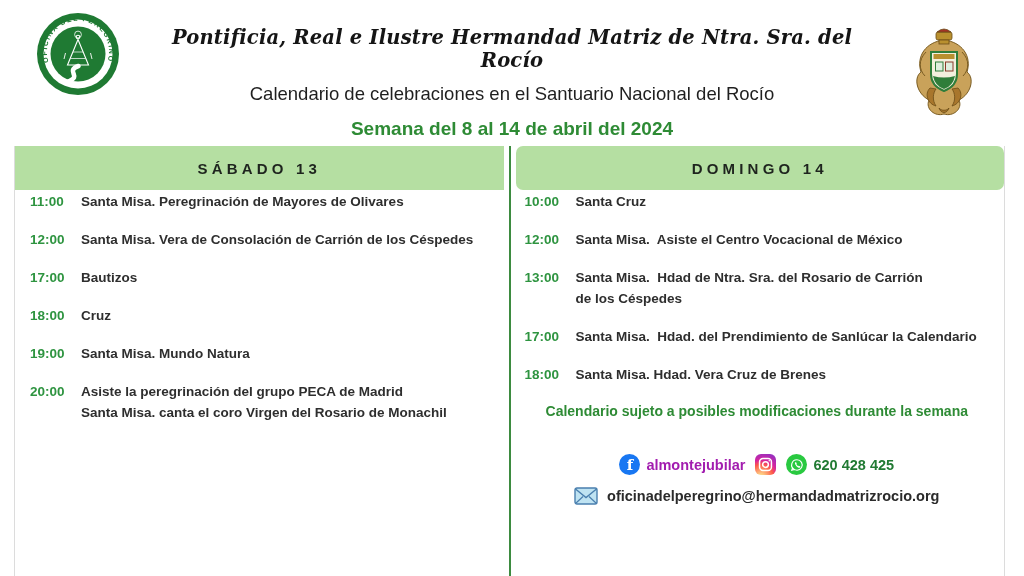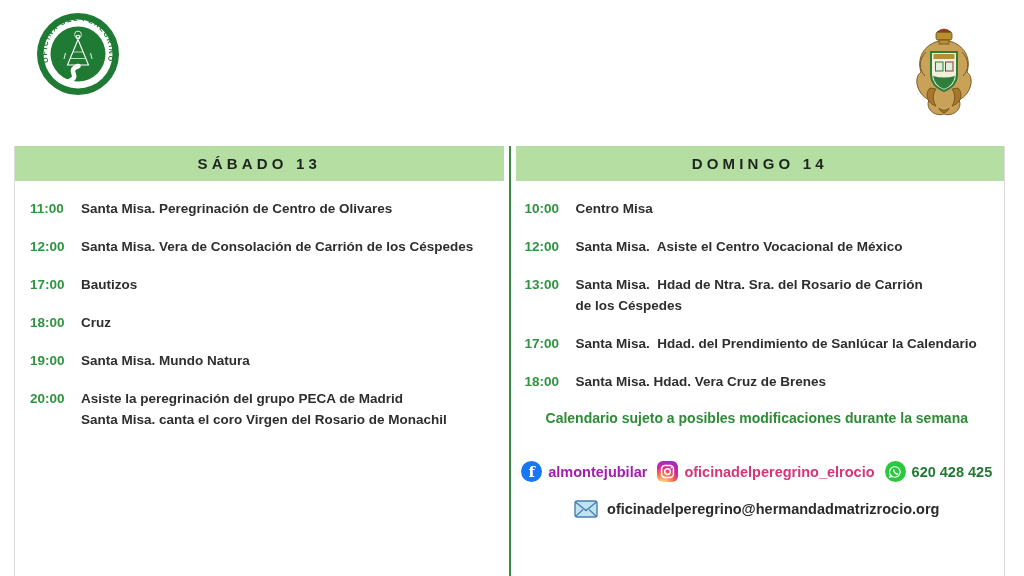--- a/index.html
+++ b/index.html
@@ -16,26 +16,26 @@
   .sub-title{margin-top:11px;font-size:18.5px;color:#1f1f1f;}
   .week-title{margin-top:13px;font-size:19px;font-weight:bold;color:#2e8b35;}
 
   
   .calendar{position:absolute;left:14px;right:19px;top:146px;bottom:-2px;
             border-left:1px solid #dcdcdc;border-right:1px solid #dcdcdc;
             display:flex;}
   .col{flex:1;position:relative;min-width:0;}
   .v-divider{position:absolute;left:50%;top:0;bottom:0;width:2px;
              background:#3d8b40;transform:translateX(-1px);}
-  .day-header{height:35px;background:#b5dfa2;display:flex;align-items:center;
+  .day-header{height:44px;background:#b5dfa2;display:flex;align-items:center;
               justify-content:center;font-size:15px;font-weight:bold;
               letter-spacing:.28em;color:#1e241e;}
   .col-left .day-header{margin-right:6px;}
-  .col-right .day-header{margin-left:6px;}
-  .events{padding:17px 4px 0 15px;}
+  .col-right .day-header{margin-left:6px;border-radius:7px;}
+  .events{padding:1px 4px 0 15px;}
   .event{display:flex;margin-bottom:17px;}
   .event .time{width:43px;flex:0 0 43px;color:#2e9440;font-weight:bold;
                font-size:13.5px;line-height:21px;}
   .event .desc{margin-left:8px;font-size:13.5px;font-weight:bold;color:#2e2e2e;}
   .event .desc div{line-height:21px;white-space:pre;}
 
   
   .note{margin-top:18px;text-align:center;font-size:14px;font-weight:bold;
         color:#2e8b35;padding:0 6px;}
   .social-row{margin-top:35px;display:flex;justify-content:center;
@@ -43,21 +43,21 @@
   .social-item{display:flex;align-items:center;gap:6px;text-decoration:none;}
   .social-item span.lbl{font-size:14.5px;font-weight:bold;}
   .fb-lbl{color:#a21caf;} .ig-lbl{color:#d63578;} .wa-lbl{color:#217a33;}
   .icon-badge{width:21px;height:21px;border-radius:50%;display:flex;
               align-items:center;justify-content:center;flex:0 0 21px;}
   .fb-badge{background:#1877f2;color:#fff;font-weight:bold;font-size:15px;
             font-family:"DejaVu Serif",serif;}
   .ig-badge{border-radius:6px;
             background:radial-gradient(circle at 28% 110%,#fdf497 0%,#fd5949 45%,#d6249f 62%,#962fbf 90%);}
   .wa-badge{background:#29c940;}
-  .email-row{margin-top:18px;display:flex;justify-content:center;
+  .email-row{margin-top:12px;display:flex;justify-content:center;
              align-items:center;gap:9px;}
   .email-lbl{font-size:14.5px;font-weight:bold;color:#2b2b2b;text-decoration:none;}
 </style>
 </head>
 <body>
 
 <div class="top">
 
   <svg class="logo-left" viewBox="0 0 84 84">
     <circle cx="42" cy="42" r="41" fill="#1f7a33"></circle>
@@ -72,20 +72,25 @@
     <g stroke="#ffffff" fill="none" stroke-width="1.1">
       <circle cx="42" cy="22.5" r="3.4" stroke-width="0.8"></circle>
       <circle cx="42" cy="25" r="1.8"></circle>
       <path d="M42,27.5 L31.5,53 L52.5,53 Z"></path>
       <path d="M37,40 L47,40 M34.5,46.5 L49.5,46.5" stroke-width="0.7"></path>
       <path d="M29.5,41 l-1.5,6 M54.5,41 l1.5,6" stroke-width="0.9"></path>
     </g>
     <path d="M31,70 C48,64 28,59.5 42.5,54" stroke="#ffffff" stroke-width="4.6" fill="none" stroke-linecap="round"></path>
   </svg>
 
+  <div class="titles">
+    <div class="main-title">Pontificia, Real e Ilustre Hermandad Matriz de Ntra. Sra. del Rocío</div>
+    <div class="sub-title">Calendario de celebraciones en el Santuario Nacional del Rocío</div>
+    <div class="week-title">Semana del 8 al 14 de abril del 2024</div>
+  </div>
 
   <svg class="crest-right" viewBox="0 0 76 96">
     <g fill="#c9a25a" stroke="#7a5c22" stroke-width="1">
       <path d="M38,14 C20,16 10,30 15,46 C7,52 11,68 23,74 C19,83 29,91 38,88 C47,91 57,83 53,74 C65,68 69,52 61,46 C66,30 56,16 38,14 Z"></path>
       <path d="M20,26 C12,34 13,44 19,50" fill="none"></path>
       <path d="M56,26 C64,34 63,44 57,50" fill="none"></path>
     </g>
     <g fill="#a8762c" stroke="#6b4c18" stroke-width="0.8">
       <path d="M24,62 C18,68 22,78 30,80 C26,74 27,67 30,63 Z"></path>
       <path d="M52,62 C58,68 54,78 46,80 C50,74 49,67 46,63 Z"></path>
@@ -106,21 +111,21 @@
   </svg>
 </div>
 
 <div class="calendar">
   <div class="col col-left">
     <div class="day-header">SÁBADO 13</div>
     <div class="events">
         <div class="event">
           <span class="time">11:00</span>
           <div class="desc">
-            <div>Santa Misa. Peregrinación de Centro de Olivares</div>
+            <div>Santa Misa. Peregrinación de Mayores de Olivares</div>
           </div>
         </div>
         <div class="event">
           <span class="time">12:00</span>
           <div class="desc">
             <div>Santa Misa. Vera de Consolación de Carrión de los Céspedes</div>
           </div>
         </div>
         <div class="event">
           <span class="time">17:00</span>
@@ -151,21 +156,21 @@
   </div>
 
   <div class="v-divider"></div>
 
   <div class="col col-right">
     <div class="day-header">DOMINGO 14</div>
     <div class="events">
         <div class="event">
           <span class="time">10:00</span>
           <div class="desc">
-            <div>Centro Misa</div>
+            <div>Santa Cruz</div>
           </div>
         </div>
         <div class="event">
           <span class="time">12:00</span>
           <div class="desc">
             <div>Santa Misa.  Asiste el Centro Vocacional de México</div>
           </div>
         </div>
         <div class="event">
           <span class="time">13:00</span>
@@ -196,21 +201,20 @@
         <span class="lbl fb-lbl">almontejubilar</span>
       </a>
       <a class="social-item">
         <span class="icon-badge ig-badge">
           <svg width="15" height="15" viewBox="0 0 24 24" fill="none" stroke="#ffffff" stroke-width="2.4">
             <rect x="2.5" y="2.5" width="19" height="19" rx="5.5"></rect>
             <circle cx="12" cy="12" r="4.6"></circle>
             <circle cx="18" cy="6" r="1.3" fill="#ffffff" stroke="none"></circle>
           </svg>
         </span>
-        <span class="lbl ig-lbl">oficinadelperegrino_elrocio</span>
       </a>
       <a class="social-item">
         <span class="icon-badge wa-badge">
           <svg width="14" height="14" viewBox="0 0 32 32">
             <path d="M16,4 a12,12 0 1 1 -10.2,18.4 L4,28 l5.8,-1.6 A12,12 0 0 1 16,4 Z" fill="none" stroke="#ffffff" stroke-width="2.6"></path>
             <path d="M11.5,10.5 c1,-1.5 2.3,-1 2.8,0 l1,2 c.4,.8 0,1.4 -.6,2 c.9,1.8 2.3,3.2 4.1,4.1 c.6,-.6 1.2,-1 2,-.6 l2,1 c1,.5 1.5,1.8 0,2.8 c-1.5,1 -4.5,.5 -7.5,-2.5 s-4.8,-7.3 -3.8,-8.8 z" fill="#ffffff"></path>
           </svg>
         </span>
         <span class="lbl wa-lbl">620 428 425</span>
       </a>

